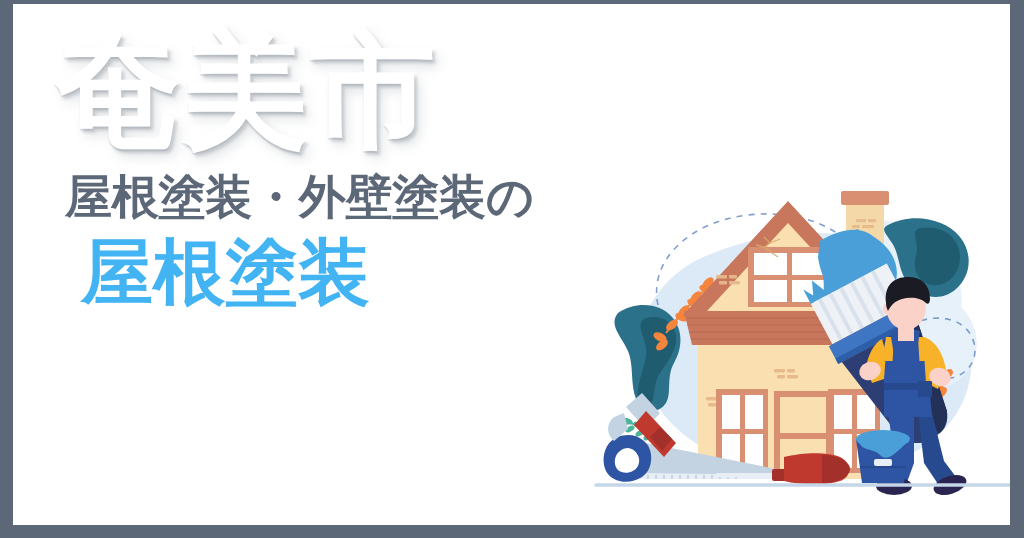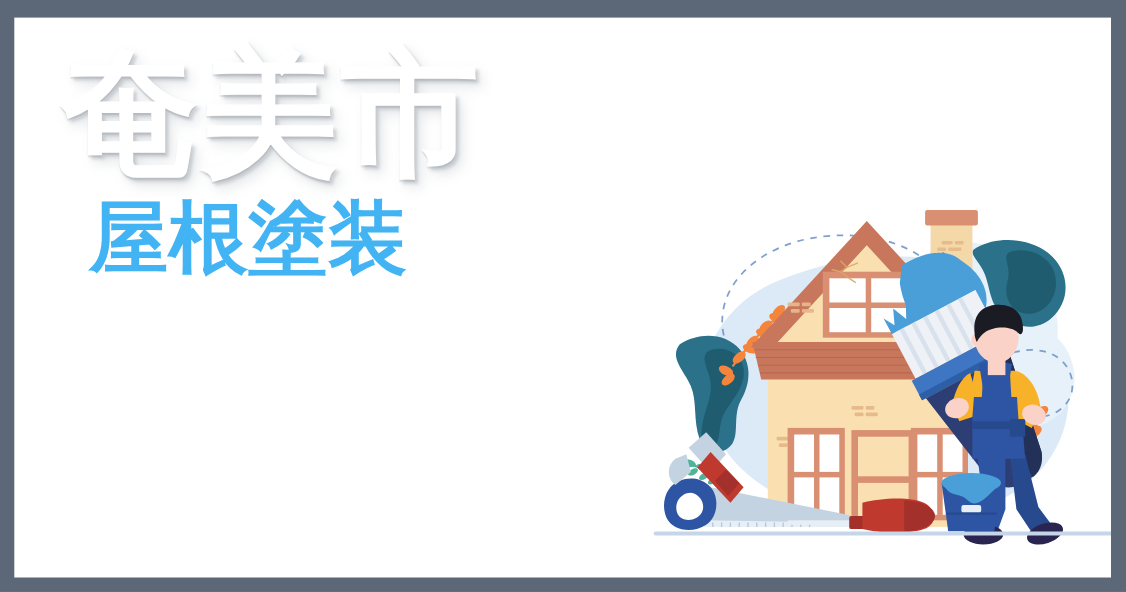--- a/index.html
+++ b/index.html
@@ -7,21 +7,21 @@
   body{
     width:1024px;height:538px;overflow:hidden;
     font-family:"Liberation Sans","DejaVu Sans",sans-serif;
     background:#5c6878;
   }
   .banner{
     position:relative;
     width:1024px;height:538px;
     box-sizing:border-box;
     background:#5c6878;
-    padding:16px 14px 13px 13px;
+    padding:4px 14px 13px 13px;
   }
   .canvas{
     position:relative;
     width:100%;height:100%;
     background:#ffffff;
     overflow:hidden;
   }
 
   
   .text-block{
@@ -72,20 +72,21 @@
   .illus svg{display:block;width:100%;height:100%;}
 </style>
 </head>
 <body>
 
 <div class="banner">
   <div class="canvas">
 
     <div class="text-block">
       <div class="city-title">奄美市</div>
+      <div class="subtitle">屋根塗装・外壁塗装の</div>
       <div class="price-title">屋根塗装</div>
     </div>
 
     <div class="illus">
       <svg viewBox="0 0 430 330" xmlns="http://www.w3.org/2000/svg">
 
         <g>
           <path d="M120 70 C70 90 40 140 55 190 C68 236 110 268 160 280 C215 293 285 290 330 265 C372 241 392 196 380 150 C368 104 330 66 280 54 C225 41 168 50 120 70 Z" fill="#dceaf7"></path>
           <path d="M258 36 C300 28 348 44 366 82 C382 116 372 152 344 170 C318 187 284 180 266 156 C248 132 250 96 258 74 Z" fill="#e7f1fa"></path>
           <path d="M318 108 C350 100 382 118 388 150 C393 178 374 202 346 204 C320 206 300 186 300 160 C300 136 306 116 318 108 Z" fill="#e7f1fa"></path>

